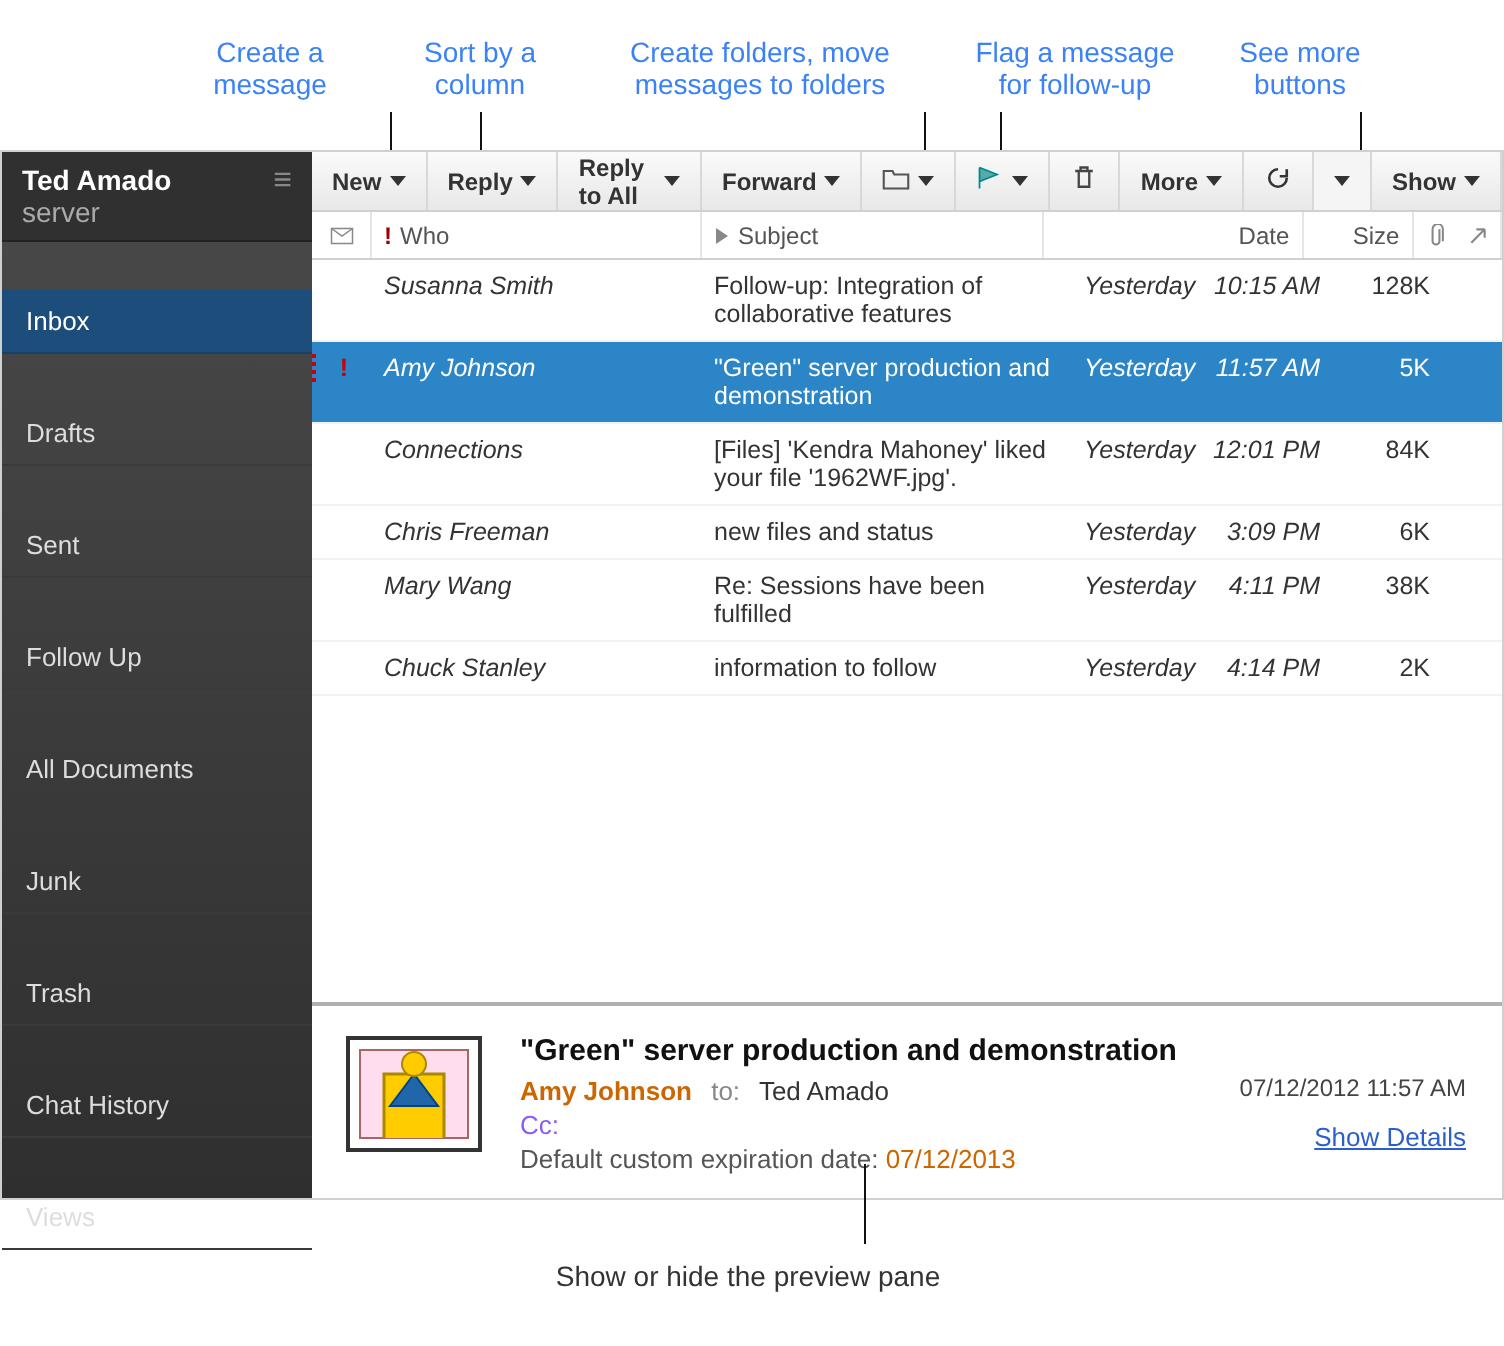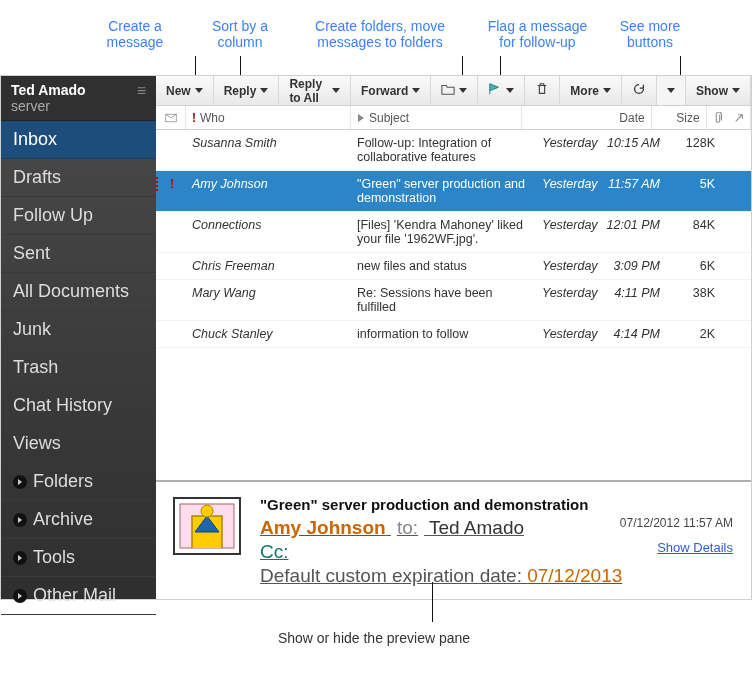--- a/index.html
+++ b/index.html
@@ -9,21 +9,21 @@
     .callout { position: absolute; text-align: center; font-size: 14px; color: #3b82f6; }
     .callout-line { position: absolute; width: 1px; background: #111; top: 56px; }
     
     .app { display: flex; border: 1px solid #d0d0d0; height: 525px; position: relative; }
     
     .sidebar { width: 155px; background: linear-gradient(#4a4a4a, #2f2f2f); color: #ccc; display: flex; flex-direction: column; }
     .sidebar-header { padding: 6px 10px 6px 10px; background: #303030; display: flex; justify-content: space-between; align-items: flex-start; border-bottom: 1px solid #222; }
     .sidebar-header .name { color: #fff; font-weight: bold; font-size: 14px; }
     .sidebar-header .server { color: #aaa; font-size: 14px; }
     .menu-icon { color: #888; font-size: 16px; cursor: pointer; }
-    .nav-item { padding: 8px 12px; color: #ddd; font-size: 18px; cursor: pointer; border-bottom: 1px solid #3a3a3a; display: flex; align-items: center; gap: 6px; }
+    .nav-item { padding: 8px 12px; color: #ddd; font-size: 13px; cursor: pointer; border-bottom: 1px solid #3a3a3a; display: flex; align-items: center; gap: 6px; margin-top: 24px; }
     .nav-item.selected { background: #1d4d7a; color: #fff; border-bottom: 1px solid #164066; }
     .chev { display: inline-flex; width: 14px; height: 14px; border-radius: 50%; background: #111; align-items: center; justify-content: center; }
     .chev svg { width: 8px; height: 8px; }
     
     .main { flex: 1; display: flex; flex-direction: column; background: #fff; overflow: hidden;}
     .toolbar { display: flex; align-items: stretch; background: #f5f5f5; border-bottom: 1px solid #d0d0d0; height: 30px;}
     .tool-btn { padding: 0 10px; display:flex; align-items:center; gap:4px; border-right: 1px solid #d8d8d8; font-size: 12px; color: #333; cursor: pointer; background: linear-gradient(#fafafa,#e8e8e8); position: relative;}
     .tool-btn.bold-label { font-weight: bold; }
     .caret { width: 0; height: 0; border-left: 4px solid transparent; border-right: 4px solid transparent; border-top: 5px solid #333; }
     .tool-btn .icon-only svg { width:14px; height:14px; }
@@ -48,27 +48,27 @@
     .msg-row.selected { background: #2b85c7; color: #fff; }
     .msg-row.selected .cell-flag { border-left: 2px dotted #c00; }
     .flag-red { color:#c00; font-weight:bold; }
     
     .preview { border-top: 2px solid #b0b0b0; padding: 14px 16px 10px 16px; position: relative; background:#fff;}
     .preview-body { display:flex; gap: 18px; }
     .preview-icon { width: 70px; height: 60px; flex-shrink:0;}
     .preview-meta { flex:1; }
     .preview-subject { font-weight: bold; font-size: 15px; color:#111; margin-bottom:4px;}
     .preview-from { color: #cc6600; font-weight: bold; }
-    .preview-line { font-size:19px; margin-bottom: 2px; color:#555;text-decoration:underline;}
+    .preview-line { font-size:13px; margin-bottom: 2px; color:#555;}
     .preview-to-lbl { color:#888; margin: 0 6px;}
     .preview-to { color:#333; }
     .preview-date { position:absolute; right: 18px; top: 34px; font-size:12px; color:#444;}
     .show-details { position:absolute; right:18px; top: 58px; color: #2b5fcc; text-decoration: underline; cursor:pointer; font-size:13px;}
     .exp-date { color:#cc6600;}
-    .cc-lbl { color:#0f766e;}
+    .cc-lbl { color:#8b5cf6;}
     
     .bottom-callout { text-align:center; padding: 30px 4px 10px 0; font-size:14px; position:relative;}
     .bottom-line { position:absolute; width:1px; background:#111; left: 432px; top:-18px; height: 40px;}
   </style>
 </head>
 <body>
 
 <div class="callouts-top">
   <div class="callout" style="left:95px; width:80px;"><span>Create a
 message</span></div>
@@ -102,24 +102,24 @@
       <div class="menu-icon">≡</div>
     </div>
     <div id="nav-items">
         <div class="nav-item selected">
           <span>Inbox</span>
         </div>
         <div class="nav-item">
           <span>Drafts</span>
         </div>
         <div class="nav-item">
+          <span>Sent</span>
+        </div>
+        <div class="nav-item">
           <span>Follow Up</span>
-        </div>
-        <div class="nav-item">
-          <span>Sent</span>
         </div>
         <div class="nav-item">
           <span>All Documents</span>
         </div>
         <div class="nav-item">
           <span>Junk</span>
         </div>
         <div class="nav-item">
           <span>Trash</span>
         </div>

